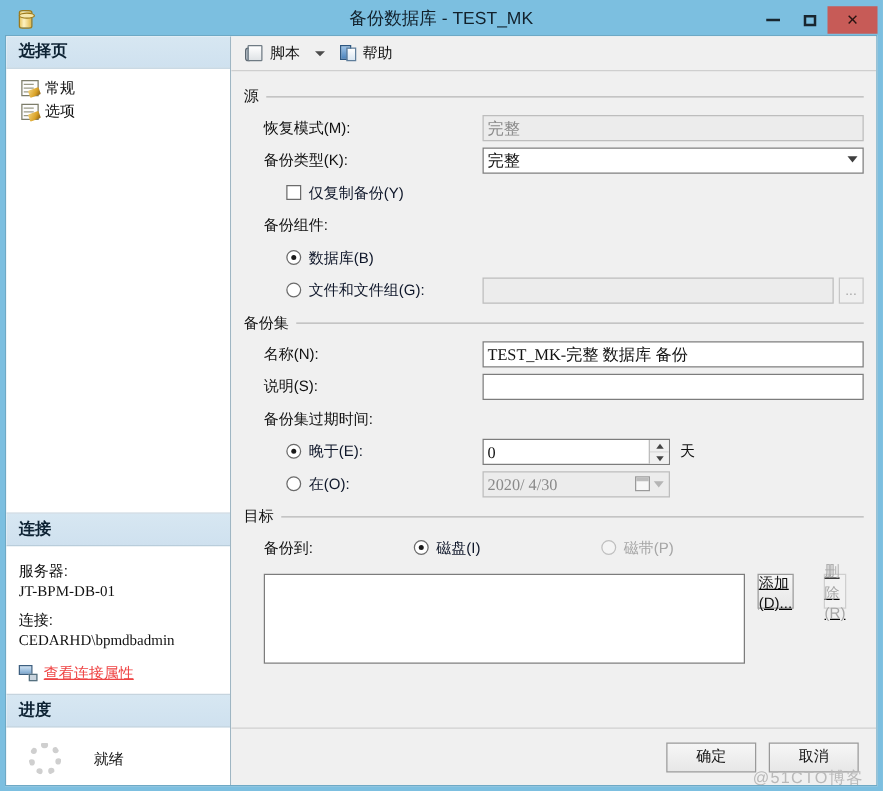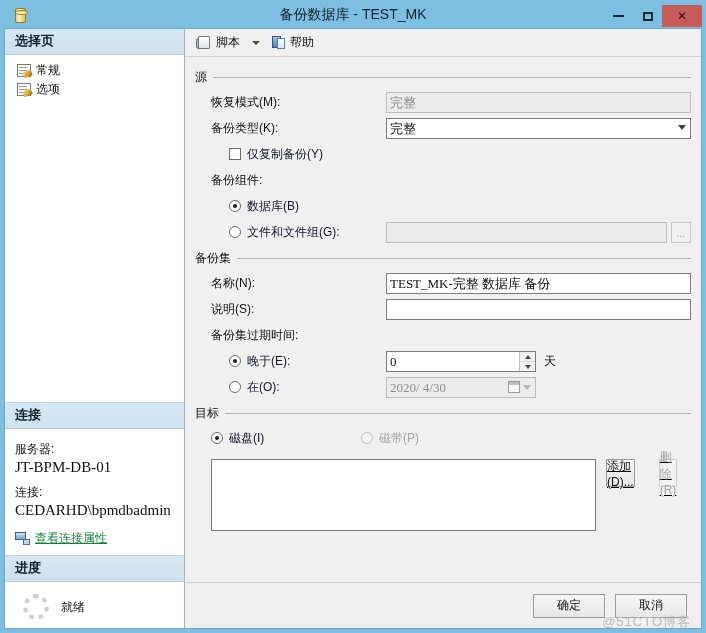--- a/index.html
+++ b/index.html
@@ -100,44 +100,44 @@
   }
   .page-icon:after {
     content: ""; position: absolute; right: -2px; bottom: -1px;
     width: 9px; height: 6px;
     background: linear-gradient(135deg,#f3d27a 0%,#d9a227 60%,#8a5f12 100%);
     transform: rotate(-20deg);
     border-radius: 1px;
   }
   .conn-line { font-size: 12px; color: #111; line-height: 1.35; }
   .conn-label { margin-top: 6px; }
-  .conn-value { font-family: "Liberation Serif", serif; font-size: 15px; }
+  .conn-value { font-family: "Liberation Serif", serif; font-size: 12px; }
   .conn-link {
     display: flex; align-items: center; gap: 5px;
     margin-top: 10px;
   }
   .conn-link-text {
-    color: #15803d; text-decoration: underline; font-size: 12px;
+    color: #ef4444; text-decoration: underline; font-size: 12px;
   }
   .link-icon {
     width: 15px; height: 13px; position: relative; flex: none;
   }
   .link-icon .scr {
     position: absolute; left: 0; top: 0;
     width: 11px; height: 8px;
     background: linear-gradient(to bottom,#cfe2f3,#7ba7cf);
     border: 1px solid #3d5f80;
   }
   .link-icon .plug {
     position: absolute; right: 0; bottom: 0;
     width: 7px; height: 6px;
     background: #c9d4de; border: 1px solid #55707f;
   }
   .progress-row {
-    display: flex; align-items: center; gap: 12px;
+    display: flex; align-items: center; gap: 26px;
     padding: 6px 0 0 8px;
     text-align: center;
   }
   .spinner {
     width: 26px; height: 26px; border-radius: 50%;
     border: 5px dotted #cfcfcf;
     flex: none;
   }
   .progress-text { font-size: 12px; color: #111; }
   .leftpane-spacer { flex: 1; }
@@ -588,20 +588,21 @@
         </div>
 
         <div class="group">
           <div class="group-title">
             <span>目标</span>
             <span class="rule"></span>
           </div>
           <div class="group-content" style="padding-left:16px">
 
             <div class="row">
+              <div class="lbl" style="width:120px">备份到:</div>
               <div style="width:150px">
                 <span class="radio on">
                   <span class="rd"></span>
                   <span>磁盘(I)</span>
                 </span>
               </div>
               <div>
                 <span class="radio dis">
                   <span class="rd"></span>
                   <span>磁带(P)</span>

